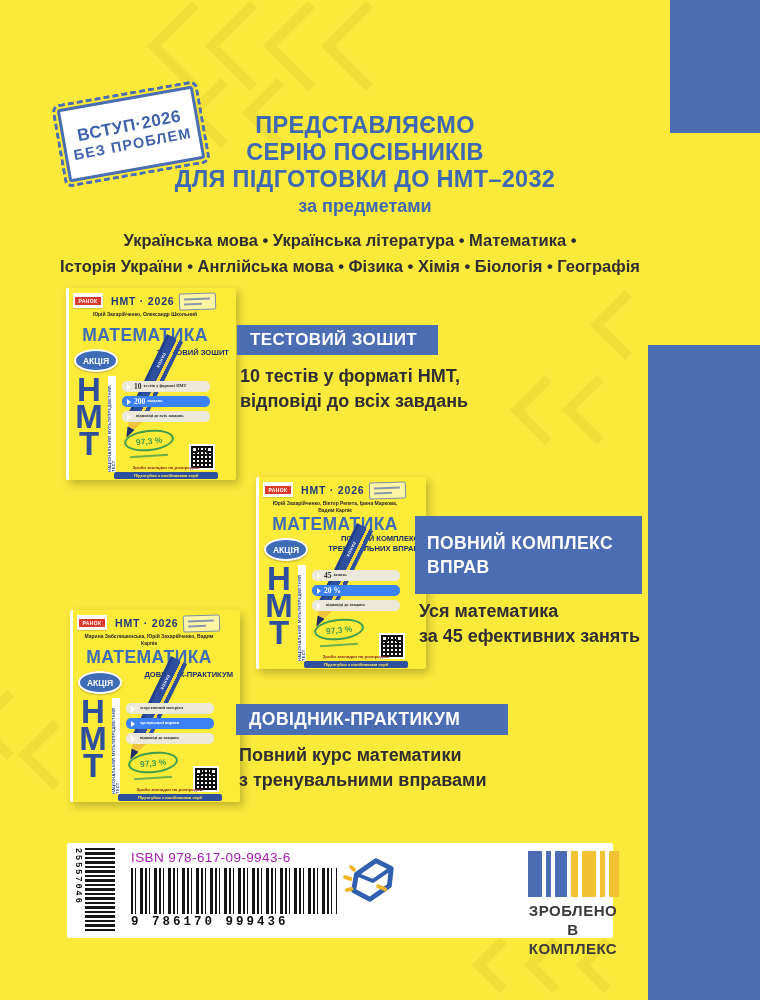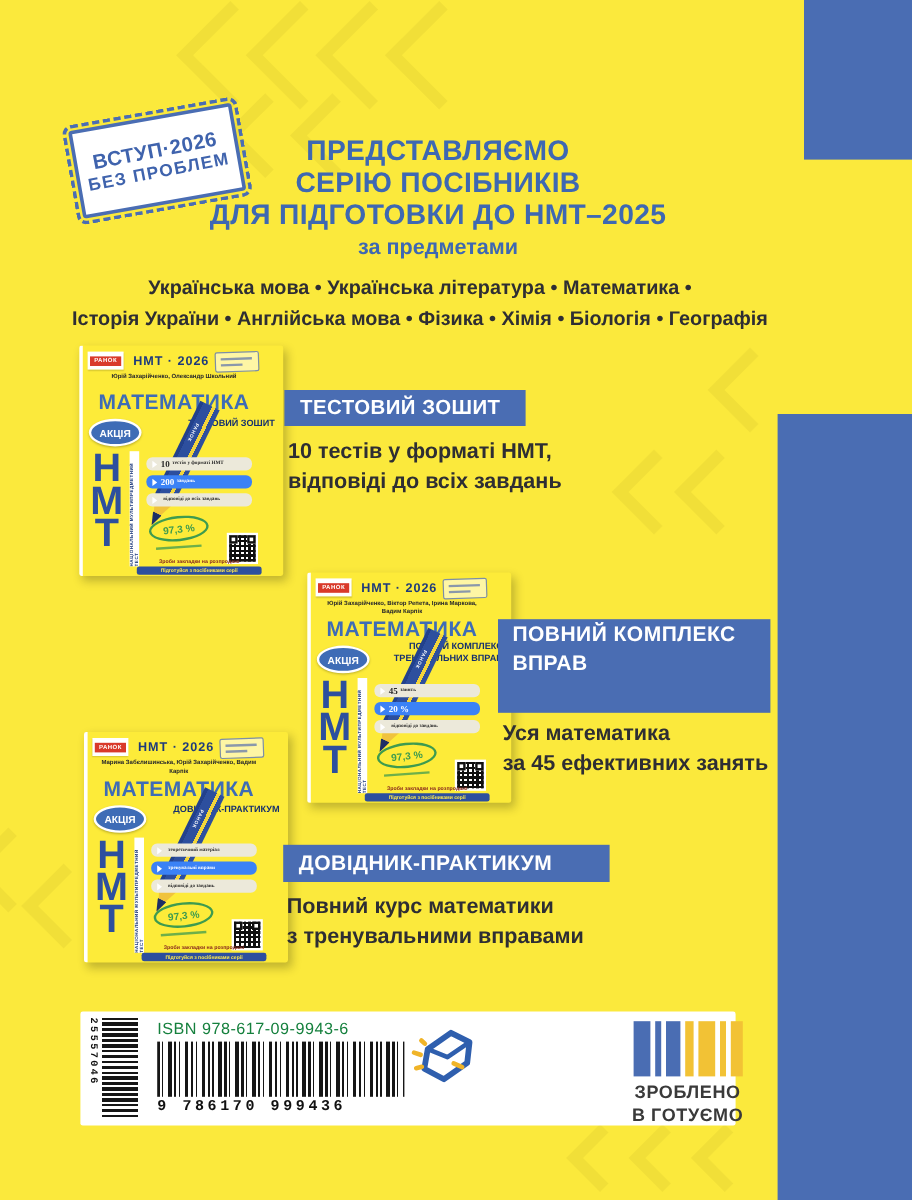--- a/index.html
+++ b/index.html
@@ -85,33 +85,33 @@
   .qr-eye.e1{left:0;top:0;} .qr-eye.e2{right:0;top:0;}
   .fp1{position:absolute;left:48px;top:177px;width:104px;text-align:center;font-size:4.4px;font-weight:700;color:#8a2b1f;}
   .fp2{position:absolute;left:48px;top:184px;width:104px;height:7px;background:var(--bigblue);color:#ffe94f;
        font-size:4.2px;font-weight:700;display:flex;align-items:center;justify-content:center;border-radius:2px;}
 
   
   .banner{position:absolute;background:var(--blue);color:#fff;font-weight:800;letter-spacing:.4px;
           display:flex;align-items:center;}
   .p1{left:237px;top:325px;width:201px;height:30px;font-size:17px;padding-left:13px;}
   .p2{left:415px;top:516px;width:227px;height:78px;font-size:17.5px;line-height:24px;padding-left:12px;
-      flex-direction:column;align-items:flex-start;}
+      flex-direction:column;align-items:flex-start;justify-content:center;}
   .p3{left:236px;top:704px;width:272px;height:31px;font-size:17.5px;padding-left:13px;}
   .desc{position:absolute;color:var(--dark);font-size:18px;font-weight:600;line-height:25px;}
   .d1{left:240px;top:364px;} .d2{left:419px;top:599px;} .d3{left:239px;top:743px;}
 
   
   .isbn-box{position:absolute;left:67px;top:843px;width:546px;height:95px;background:#fff;border-radius:2px;}
   .side-bc{position:absolute;left:6px;top:5px;height:85px;display:flex;}
   .side-digits{writing-mode:vertical-rl;font-family:"Liberation Mono",monospace;font-size:8.5px;color:#111;
                letter-spacing:2px;font-weight:700;}
   .side-bars{width:30px;height:100%;margin-left:2px;
              background:repeating-linear-gradient(180deg,#161616 0 2px,#fff 2px 4px,#161616 4px 7px,#fff 7px 9px);}
-  .isbn-label{position:absolute;left:64px;top:7px;font-size:13.5px;font-weight:500;color:#15803d;letter-spacing:.4px;}
+  .isbn-label{position:absolute;left:64px;top:7px;font-size:13.5px;font-weight:500;color:#a21caf;letter-spacing:.4px;}
   .ean{position:absolute;left:64px;top:25px;width:206px;}
   .ean-bars{height:46px;background:repeating-linear-gradient(90deg,#161616 0 2px,#fff 2px 4px,#161616 4px 5px,#fff 5px 9px,#161616 9px 12px,#fff 12px 14px);}
   .ean-digits{font-family:"Liberation Mono",monospace;font-size:12.5px;font-weight:700;color:#111;letter-spacing:3px;margin-top:1px;}
   .ranok{position:absolute;left:274px;top:8px;display:flex;gap:8px;}
   .ranok-text{display:flex;flex-direction:column;}
   .school{font-size:13.5px;font-weight:700;color:#2f5fae;}
   .pubname{font-size:23px;font-weight:800;color:var(--orange);letter-spacing:1px;line-height:24px;}
   .pub-div{width:64px;height:2px;background:#f6d23c;margin:2px 0 3px;}
   .slogan{font-size:9.5px;font-weight:700;color:#2f5fae;line-height:11px;}
   .made{position:absolute;left:456px;top:8px;width:100px;text-align:center;}
@@ -143,21 +143,21 @@
   <div class="chv chv-sm" style="left:584px;top:945px"></div>
 
   <div class="stamp">
     <div class="stamp-l1">ВСТУП·2026</div>
     <div class="stamp-l2">БЕЗ ПРОБЛЕМ</div>
   </div>
 
   <div class="title">
     <div class="t-big">ПРЕДСТАВЛЯЄМО</div>
     <div class="t-big">СЕРІЮ ПОСІБНИКІВ</div>
-    <div class="t-big">ДЛЯ ПІДГОТОВКИ ДО НМТ–2025</div>
+    <div class="t-big">ДЛЯ ПІДГОТОВКИ ДО НМТ–2032</div>
     <div class="t-sm">за предметами</div>
   </div>
   <div class="subjects">
     <div>Українська мова • Українська література • Математика •</div>
     <div>Історія України • Англійська мова • Фізика • Хімія • Біологія • Географія</div>
   </div>
 
   <div class="cover c1">
     <div class="edge"></div>
     <div class="mini">
@@ -369,18 +369,18 @@
         <span class="fb b" style="width:14px"></span>
         <span class="fb b" style="width:5px"></span>
         <span class="fb b" style="width:12px"></span>
         <span class="fb y" style="width:7px"></span>
         <span class="fb y" style="width:14px"></span>
         <span class="fb y" style="width:5px"></span>
         <span class="fb y" style="width:10px"></span>
       </div>
       <div class="made-text">
         <div>ЗРОБЛЕНО</div>
-        <div>В ГОТУЄМО</div>
+        <div>В КОМПЛЕКС</div>
       </div>
     </div>
   </div>
 
 </div>
 
 </body></html>

